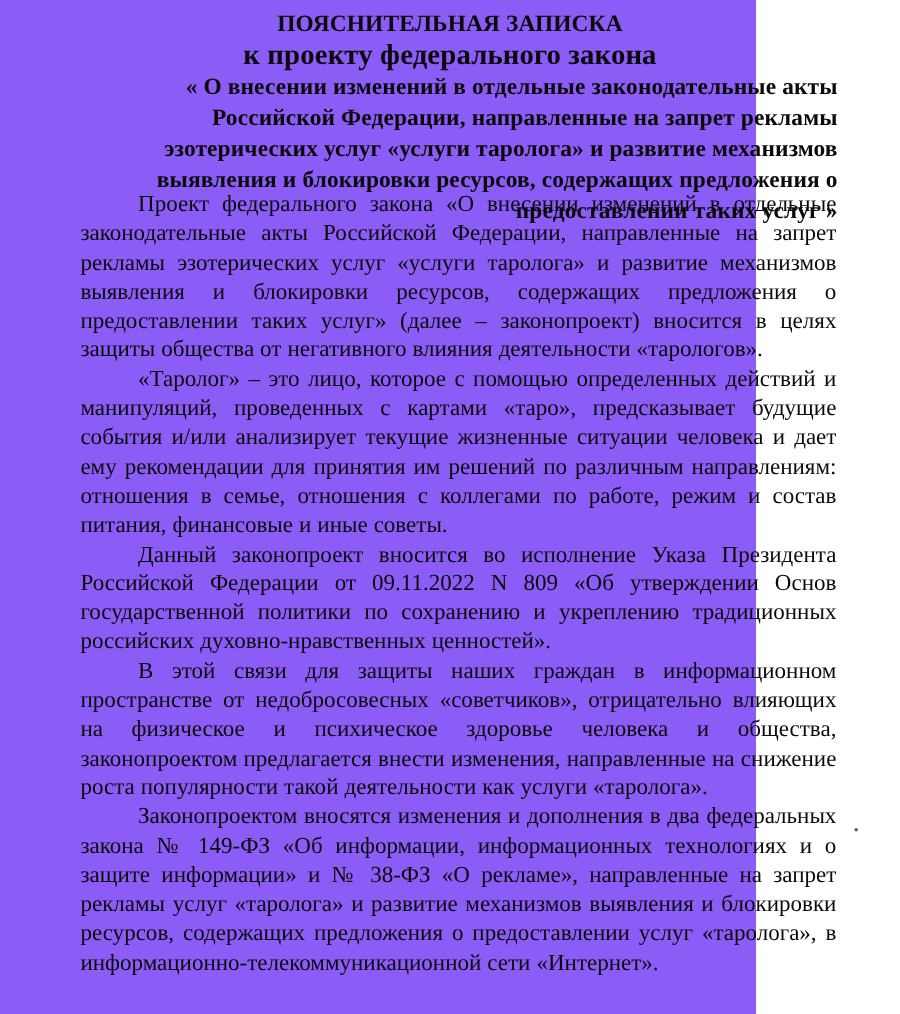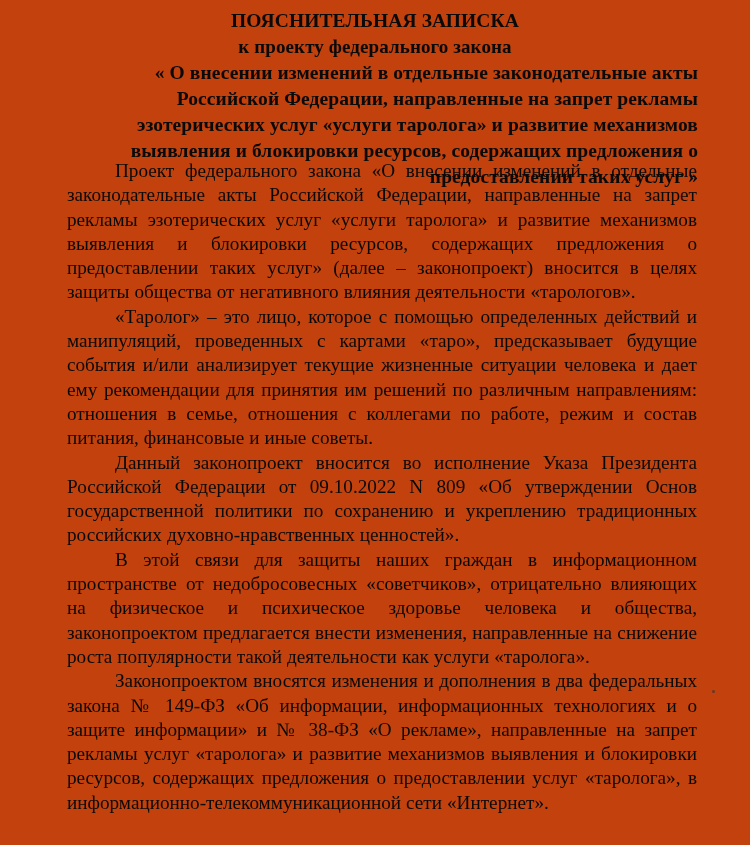--- a/index.html
+++ b/index.html
@@ -10,23 +10,23 @@
   body {
     width: 750px;
     height: 845px;
     overflow: hidden;
     font-family: "Liberation Serif", "DejaVu Serif", serif;
     color: #0a0a0a;
     -webkit-font-smoothing: antialiased;
   }
   .page {
     position: relative;
-    width: 750px;
+    width: 630px;
     height: 845px;
-    background: #c2410c;
+    background: #8b5cf6;
     box-sizing: border-box;
   }
 
   
   .heading {
     position: absolute;
     left: 52px;
     top: 8px;
     width: 646px;
     text-align: center;
@@ -35,21 +35,21 @@
     line-height: 25.5px;
     letter-spacing: 0.1px;
   }
   .heading .h-main {
     display: block;
     font-size: 19.5px;
     line-height: 26px;
   }
   .heading .h-sub {
     display: block;
-    font-size: 19px;
+    font-size: 24px;
     line-height: 25px;
   }
   .heading .h-title {
     display: block;
     font-size: 19.5px;
     line-height: 26px;
     text-align: right;
     margin-top: 1px;
   }
 
@@ -91,20 +91,20 @@
 
   <div class="heading">
     <span class="h-main">ПОЯСНИТЕЛЬНАЯ ЗАПИСКА</span>
     <span class="h-sub">к проекту федерального закона</span>
     <span class="h-title">« О внесении изменений в отдельные законодательные акты Российской Федерации, направленные на запрет рекламы эзотерических услуг «услуги таролога» и развитие механизмов выявления и блокировки ресурсов, содержащих предложения о предоставлении таких услуг »</span>
   </div>
 
   <div class="body-text">
     <p>Проект федерального закона «О внесении изменений в отдельные законодательные акты Российской Федерации, направленные на запрет рекламы эзотерических услуг «услуги таролога» и развитие механизмов выявления и блокировки ресурсов, содержащих предложения о предоставлении таких услуг» (далее – законопроект) вносится в целях защиты общества от негативного влияния деятельности «тарологов».</p>
     <p> «Таролог» – это лицо, которое с помощью определенных действий и манипуляций, проведенных с картами «таро», предсказывает будущие события и/или анализирует текущие жизненные ситуации человека и дает ему рекомендации для принятия им решений по различным направлениям: отношения в семье, отношения с коллегами по работе, режим и состав питания, финансовые и иные советы.</p>
-    <p>Данный законопроект вносится во исполнение Указа Президента Российской Федерации от 09.10.2022 N 809 «Об утверждении Основ государственной политики по сохранению и укреплению традиционных российских духовно-нравственных ценностей».</p>
+    <p>Данный законопроект вносится во исполнение Указа Президента Российской Федерации от 09.11.2022 N 809 «Об утверждении Основ государственной политики по сохранению и укреплению традиционных российских духовно-нравственных ценностей».</p>
     <p>В этой связи для защиты наших граждан в информационном пространстве от недобросовесных «советчиков», отрицательно влияющих на физическое и психическое здоровье человека и общества, законопроектом предлагается внести изменения, направленные на снижение роста популярности такой деятельности как услуги «таролога».</p>
     <p>Законопроектом вносятся изменения и дополнения в два федеральных закона № 149-ФЗ «Об информации, информационных технологиях и о защите информации» и № 38-ФЗ «О рекламе», направленные на запрет рекламы услуг «таролога» и развитие механизмов выявления и блокировки ресурсов, содержащих предложения о предоставлении услуг «таролога», в информационно-телекоммуникационной сети «Интернет».</p>
   </div>
 
   <div class="speck"></div>
 
 </div>
 
 </body></html>

